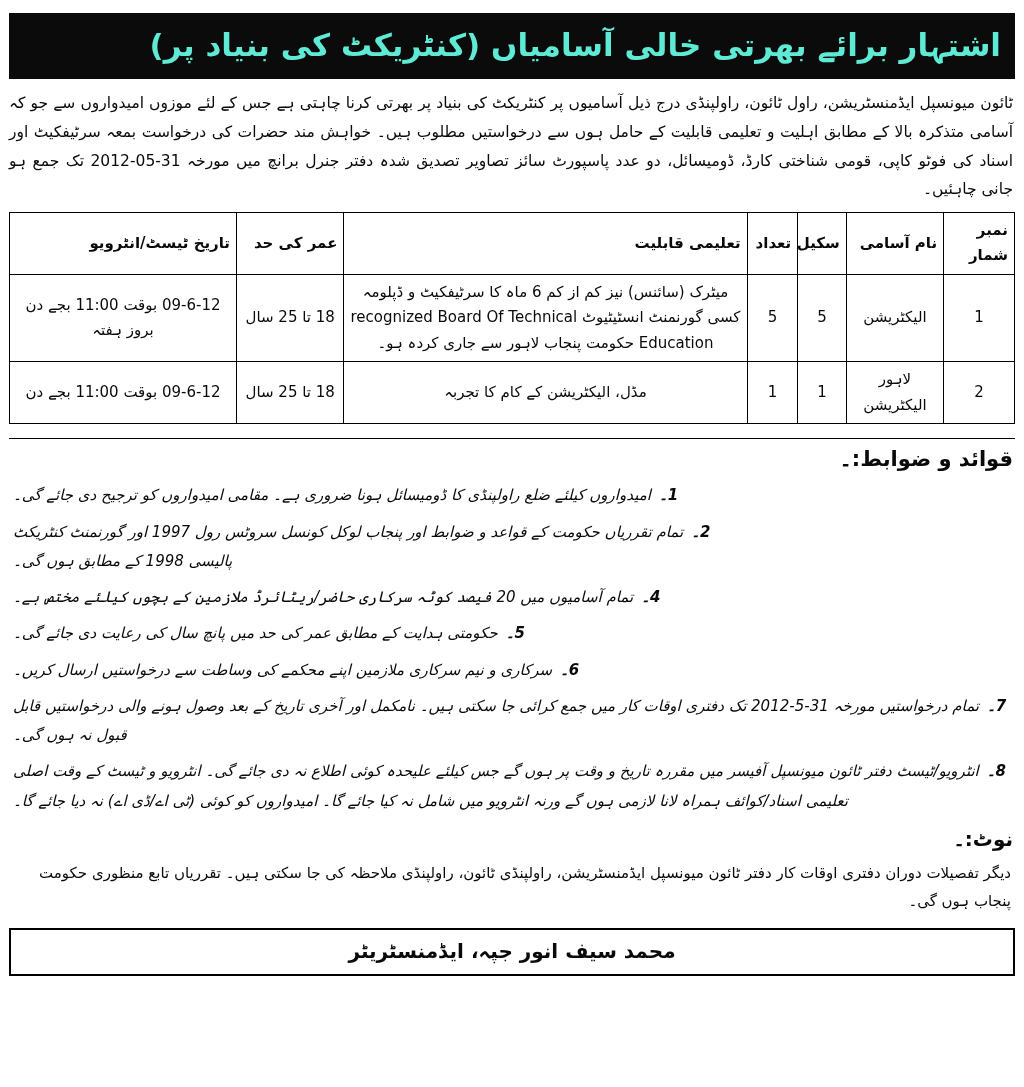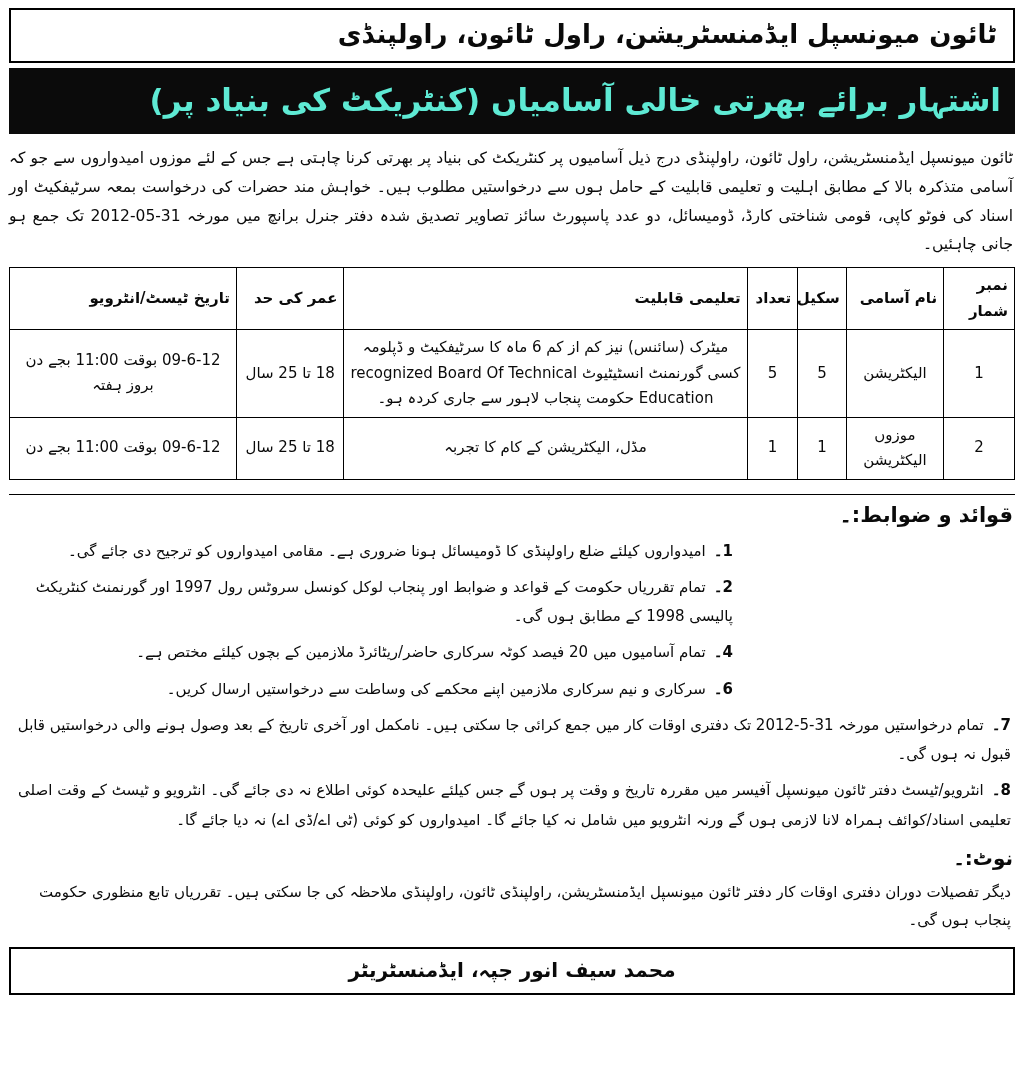--- a/index.html
+++ b/index.html
@@ -76,21 +76,22 @@
   .rules-heading {
     font-size: 21px;
     font-weight: bold;
     margin: 2px 2px 10px 2px;
   }
   .rules-list { margin: 0 4px; }
   .rule {
     font-size: 15px;
     line-height: 1.95;
     margin-bottom: 7px;
-    text-align: right;
+    text-align: left;
+    font-style: italic;
   }
   .rule.indented { margin-right: 278px; }
   .rule .rule-num { font-weight: bold; margin-left: 8px; }
   
   .note-heading {
     font-size: 20px;
     font-weight: bold;
     margin: 11px 2px 8px 2px;
   }
   .note-text {
@@ -109,23 +110,20 @@
   .signature-text {
     font-size: 20px;
     font-weight: bold;
   }
 </style>
 </head>
 <body>
 
 <div class="page">
 
-  <div class="masthead">
-    <div class="masthead-text">ٹائون میونسپل ایڈمنسٹریشن، راول ٹائون، راولپنڈی</div>
-  </div>
 
   <div class="title-bar">
     <div class="title-bar-text">اشتہار برائے بھرتی خالی آسامیاں (کنٹریکٹ کی بنیاد پر)</div>
   </div>
 
   <p class="intro">ٹائون میونسپل ایڈمنسٹریشن، راول ٹائون، راولپنڈی درج ذیل آسامیوں پر کنٹریکٹ کی بنیاد پر بھرتی کرنا چاہتی ہے جس کے لئے موزوں امیدواروں سے جو کہ آسامی متذکرہ بالا کے مطابق اہلیت و تعلیمی قابلیت کے حامل ہوں سے درخواستیں مطلوب ہیں۔ خواہش مند حضرات کی درخواست بمعہ سرٹیفکیٹ اور اسناد کی فوٹو کاپی، قومی شناختی کارڈ، ڈومیسائل، دو عدد پاسپورٹ سائز تصاویر تصدیق شدہ دفتر جنرل برانچ میں مورخہ 31-05-2012 تک جمع ہو جانی چاہئیں۔</p>
 
   <table class="jobs" dir="rtl">
     <colgroup>
       <col style="width:70px">
@@ -152,21 +150,21 @@
         <td>1</td>
         <td>الیکٹریشن</td>
         <td>5</td>
         <td>5</td>
         <td class="qual">میٹرک (سائنس) نیز کم از کم 6 ماہ کا سرٹیفکیٹ و ڈپلومہ کسی گورنمنٹ انسٹیٹیوٹ recognized Board Of Technical Education حکومت پنجاب لاہور سے جاری کردہ ہو۔</td>
         <td>18 تا 25 سال</td>
         <td>09-6-12 بوقت 11:00 بجے دن بروز ہفتہ</td>
       </tr>
       <tr>
         <td>2</td>
-        <td>موزوں الیکٹریشن</td>
+        <td>لاہور الیکٹریشن</td>
         <td>1</td>
         <td>1</td>
         <td class="qual">مڈل، الیکٹریشن کے کام کا تجربہ</td>
         <td>18 تا 25 سال</td>
         <td>09-6-12 بوقت 11:00 بجے دن</td>
       </tr>
     </tbody>
   </table>
 
   <hr class="divider">
@@ -177,20 +175,23 @@
     <div class="rule indented">
       <span class="rule-num">1۔</span><span class="rule-text">امیدواروں کیلئے ضلع راولپنڈی کا ڈومیسائل ہونا ضروری ہے۔ مقامی امیدواروں کو ترجیح دی جائے گی۔</span>
     </div>
     <div class="rule indented">
       <span class="rule-num">2۔</span><span class="rule-text">تمام تقرریاں حکومت کے قواعد و ضوابط اور پنجاب لوکل کونسل سروٹس رول 1997 اور گورنمنٹ کنٹریکٹ پالیسی 1998 کے مطابق ہوں گی۔</span>
     </div>
     <div class="rule indented">
       <span class="rule-num">4۔</span><span class="rule-text">تمام آسامیوں میں 20 فیصد کوٹہ سرکاری حاضر/ریٹائرڈ ملازمین کے بچوں کیلئے مختص ہے۔</span>
     </div>
     <div class="rule indented">
+      <span class="rule-num">5۔</span><span class="rule-text">حکومتی ہدایت کے مطابق عمر کی حد میں پانچ سال کی رعایت دی جائے گی۔</span>
+    </div>
+    <div class="rule indented">
       <span class="rule-num">6۔</span><span class="rule-text">سرکاری و نیم سرکاری ملازمین اپنے محکمے کی وساطت سے درخواستیں ارسال کریں۔</span>
     </div>
     <div class="rule">
       <span class="rule-num">7۔</span><span class="rule-text">تمام درخواستیں مورخہ 31-5-2012 تک دفتری اوقات کار میں جمع کرائی جا سکتی ہیں۔ نامکمل اور آخری تاریخ کے بعد وصول ہونے والی درخواستیں قابل قبول نہ ہوں گی۔</span>
     </div>
     <div class="rule">
       <span class="rule-num">8۔</span><span class="rule-text">انٹرویو/ٹیسٹ دفتر ٹائون میونسپل آفیسر میں مقررہ تاریخ و وقت پر ہوں گے جس کیلئے علیحدہ کوئی اطلاع نہ دی جائے گی۔ انٹرویو و ٹیسٹ کے وقت اصلی تعلیمی اسناد/کوائف ہمراہ لانا لازمی ہوں گے ورنہ انٹرویو میں شامل نہ کیا جائے گا۔ امیدواروں کو کوئی (ٹی اے/ڈی اے) نہ دیا جائے گا۔</span>
     </div>
   </div>
 

